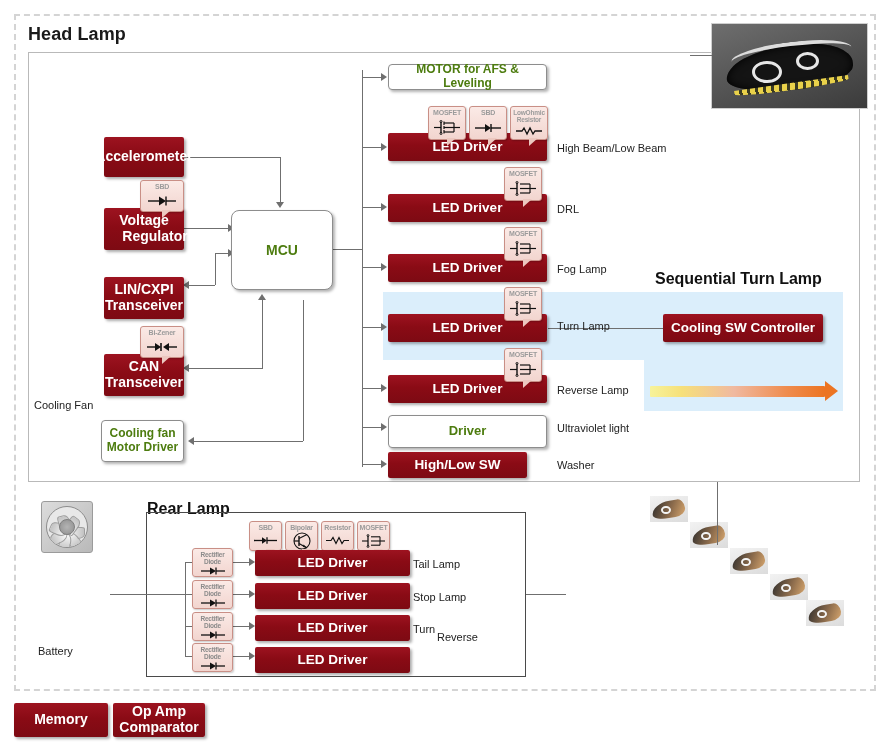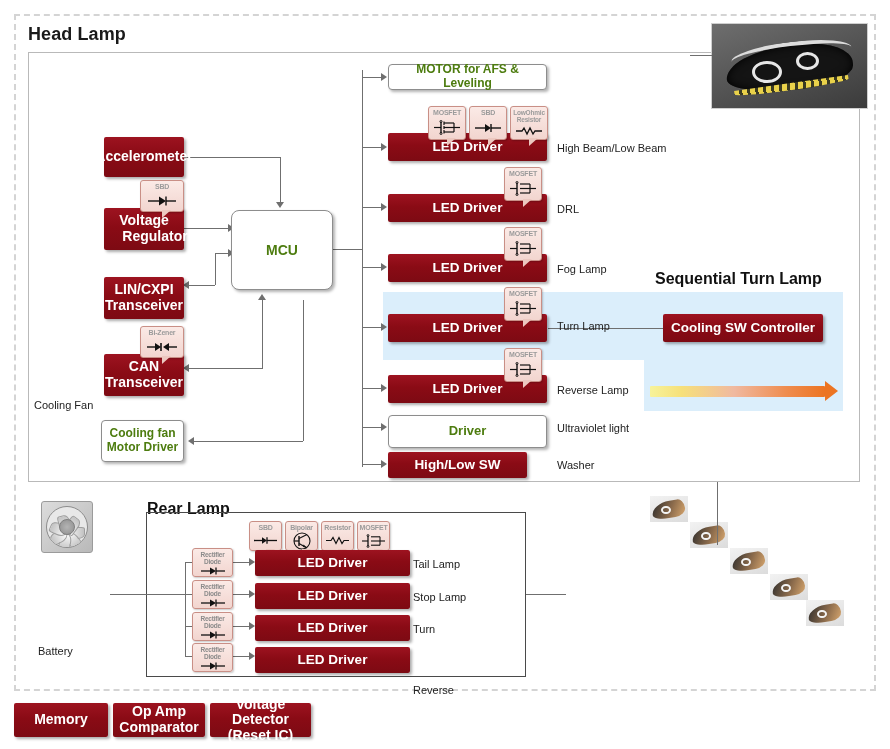--- a/index.html
+++ b/index.html
@@ -709,36 +709,30 @@
   <div class="abs lbl" style="left:413px; top:591px;">Stop Lamp</div>
 
   <div class="abs red-box lg" style="left:255px; top:615px; width:155px; height:26px;">
     <span>LED Driver</span>
   </div>
   <div class="abs lbl" style="left:413px; top:623px;">Turn</div>
 
   <div class="abs red-box lg" style="left:255px; top:647px; width:155px; height:26px;">
     <span>LED Driver</span>
   </div>
-  <div class="abs lbl" style="left:413px; top:684px;">Reverse</div>
+  <div class="abs lbl" style="left:413px; top:631px;padding-left:24px;">Reverse</div>
 
   <div class="abs lbl" style="left:38px; top:645px;">Battery</div>
 
   <div class="abs vline" style="left:717px; top:482px; height:63px;"></div>
   <div class="abs hline" style="left:526px; top:594px; width:40px;"></div>
 
   <div class="abs red-box" style="left:14px; top:703px; width:94px; height:34px;">
     <span>Memory</span>
   </div>
   <div class="abs red-box" style="left:113px; top:703px; width:92px; height:34px;">
     <span style="display:block;">
       <span style="display:block;">Op Amp</span>
       <span style="display:block;">Comparator</span>
     </span>
   </div>
-  <div class="abs red-box" style="left:210px; top:703px; width:101px; height:34px;">
-    <span style="display:block;">
-      <span style="display:block;">Voltage Detector</span>
-      <span style="display:block;">(Reset IC)</span>
-    </span>
-  </div>
 
 </div>
 
 </body></html>

